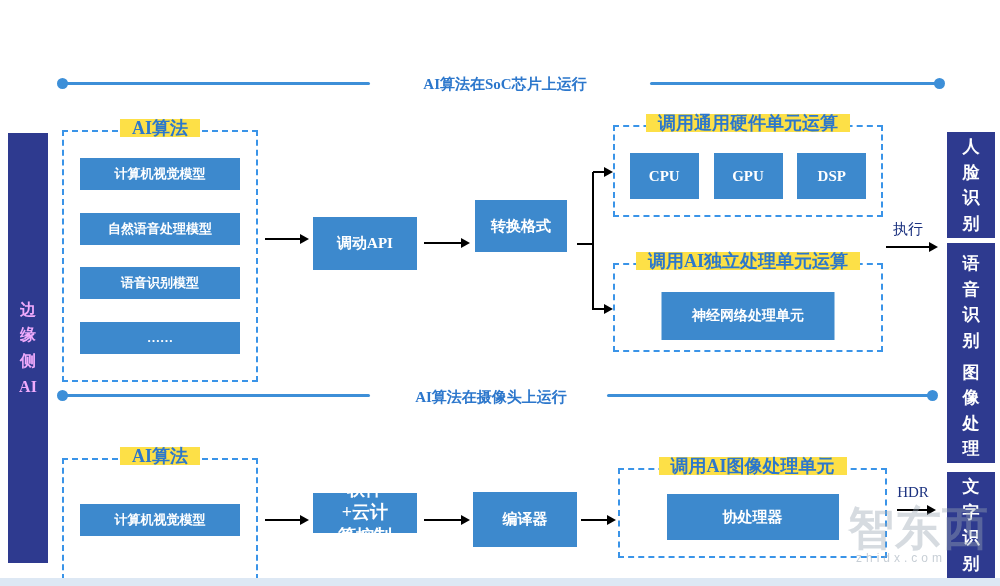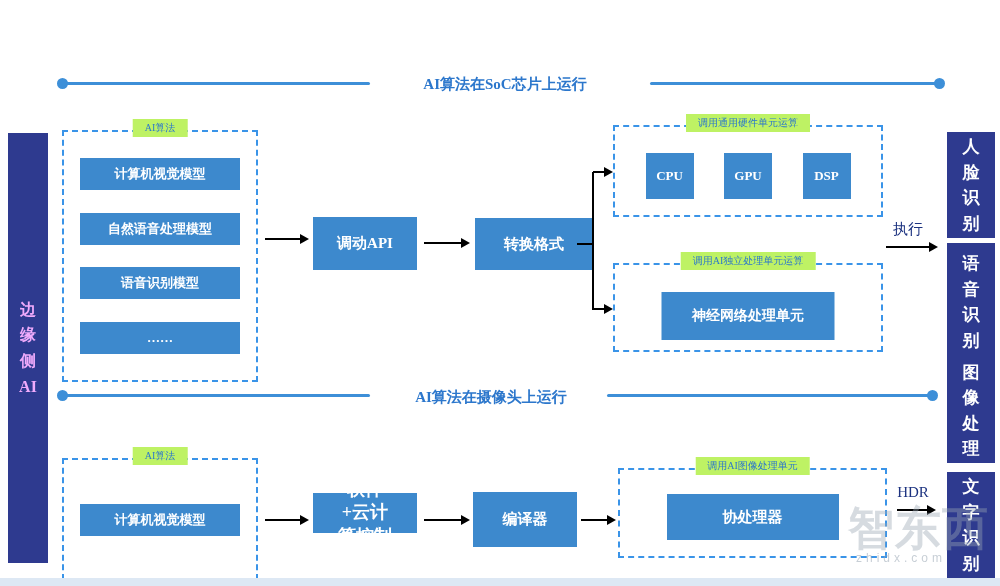--- a/index.html
+++ b/index.html
@@ -12,41 +12,41 @@
   .title{position:absolute;left:0;top:8px;width:960px;text-align:center;
          font-size:27px;font-weight:bold;color:#000;letter-spacing:1px;}
   .sec-title{position:absolute;font-weight:bold;font-size:15px;color:var(--header-blue);
          text-align:center;white-space:nowrap;}
   .hline{position:absolute;height:3px;background:var(--line-blue);border-radius:2px;}
   .hline .dot{position:absolute;width:11px;height:11px;border-radius:50%;
          background:var(--line-blue);top:-4px;}
   .dot.l{left:-5px}.dot.r{right:-5px}
   .navy{position:absolute;background:var(--navy);display:flex;align-items:center;justify-content:center;}
   .dashed{position:absolute;border:2px dashed var(--dash-blue);box-sizing:border-box;}
-  .dash-label{position:absolute;top:-13px;left:50%;transform:translateX(-50%);background:#bef264;
-         padding:0 12px;font-weight:normal;font-size:10px;color:var(--header-blue);
+  .dash-label{position:absolute;top:-13px;left:50%;transform:translateX(-50%);background:#fde047;
+         padding:0 12px;font-weight:bold;font-size:18px;color:var(--header-blue);
          white-space:nowrap;line-height:18px;}
   .box{background:var(--box-blue);color:#fff;font-weight:bold;display:flex;align-items:center;
          justify-content:center;text-align:center;box-sizing:border-box;}
   .abs{position:absolute;}
   .arr{position:absolute;height:2px;background:#000;}
   .arr::after{content:"";position:absolute;right:-8px;top:50%;transform:translateY(-50%);
          width:0;height:0;border-left:9px solid #000;border-top:5px solid transparent;
          border-bottom:5px solid transparent;}
   .seg{position:absolute;background:#000;}
   .exec-label{position:absolute;font-weight:normal;font-size:15px;color:var(--exec-navy);text-align:center;}
   .vtext{width:26px;font-size:16px;line-height:1.6;font-weight:bold;color:#f0abfc;
          word-break:break-all;text-align:center;}
   .vtext2{width:22px;font-size:17px;line-height:1.5;font-weight:bold;color:#fff;
          word-break:break-all;text-align:center;}
   .algo-group{display:flex;flex-direction:column;justify-content:space-evenly;align-items:center;
          padding:4px 16px;}
   .model{width:160px;height:32px;font-size:13px;flex:none;}
   .hw-group{display:flex;justify-content:space-evenly;align-items:center;padding-top:10px;}
-  .unit{width:48px;height:46px;font-size:13px;flex:none;}
+  .unit{width:69px;height:46px;font-size:15px;flex:none;}
   .watermark{position:absolute;left:848px;top:498px;font-size:46px;font-weight:bold;
          color:#9aa7b4;opacity:.4;letter-spacing:1px;z-index:5;}
   .watermark-domain{position:absolute;left:856px;top:551px;font-size:12px;letter-spacing:4px;
          color:#9aa7b4;opacity:.55;z-index:5;font-family:"Liberation Sans","DejaVu Sans",sans-serif;}
   .bottom-strip{position:absolute;left:0;top:578px;width:1000px;height:8px;background:#dde8f4;}
 </style>
 </head>
 <body>
 
 <div class="stage">
@@ -66,21 +66,21 @@
 
   <div class="dashed algo-group" style="left:62px;top:130px;width:196px;height:252px">
     <div class="dash-label">AI算法</div>
     <div class="box model">计算机视觉模型</div>
     <div class="box model">自然语音处理模型</div>
     <div class="box model">语音识别模型</div>
     <div class="box model">……</div>
   </div>
 
   <div class="box abs" style="left:313px;top:217px;width:104px;height:53px;font-size:15px">调动API</div>
-  <div class="box abs" style="left:475px;top:218px;width:118px;height:52px;font-size:15px">转换格式</div>
+  <div class="box abs" style="left:475px;top:200px;width:92px;height:52px;font-size:15px">转换格式</div>
 
   <div class="arr" style="left:265px;top:238px;width:36px"></div>
   <div class="arr" style="left:424px;top:242px;width:38px"></div>
   <div class="seg" style="left:577px;top:243px;width:17px;height:2px"></div>
   <div class="seg" style="left:592px;top:172px;width:2px;height:138px"></div>
   <div class="arr" style="left:593px;top:171px;width:12px"></div>
   <div class="arr" style="left:593px;top:308px;width:12px"></div>
 
   <div class="dashed hw-group" style="left:613px;top:125px;width:270px;height:92px">
     <div class="dash-label">调用通用硬件单元运算</div>

